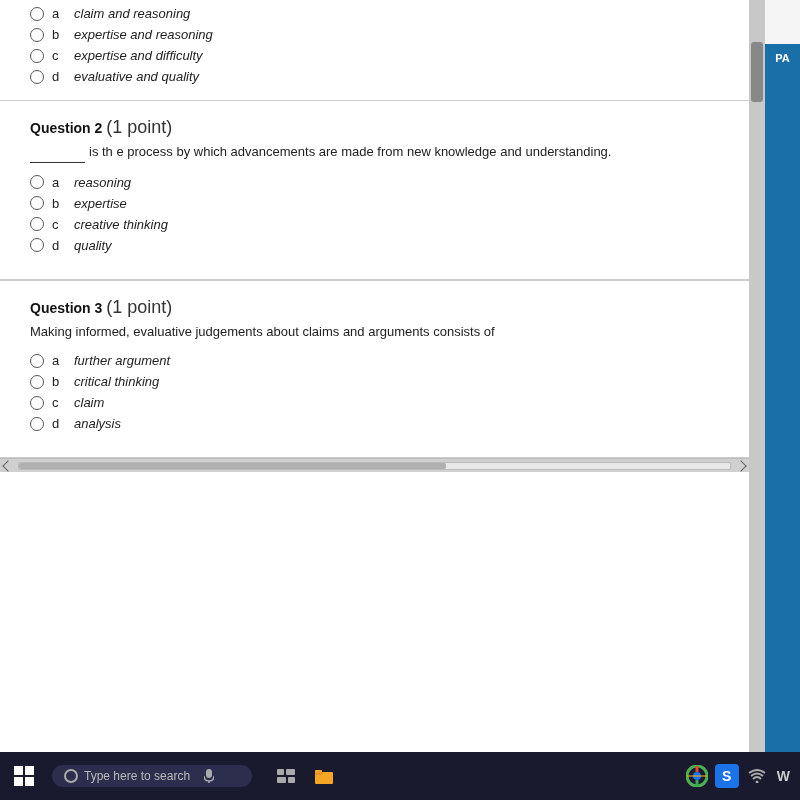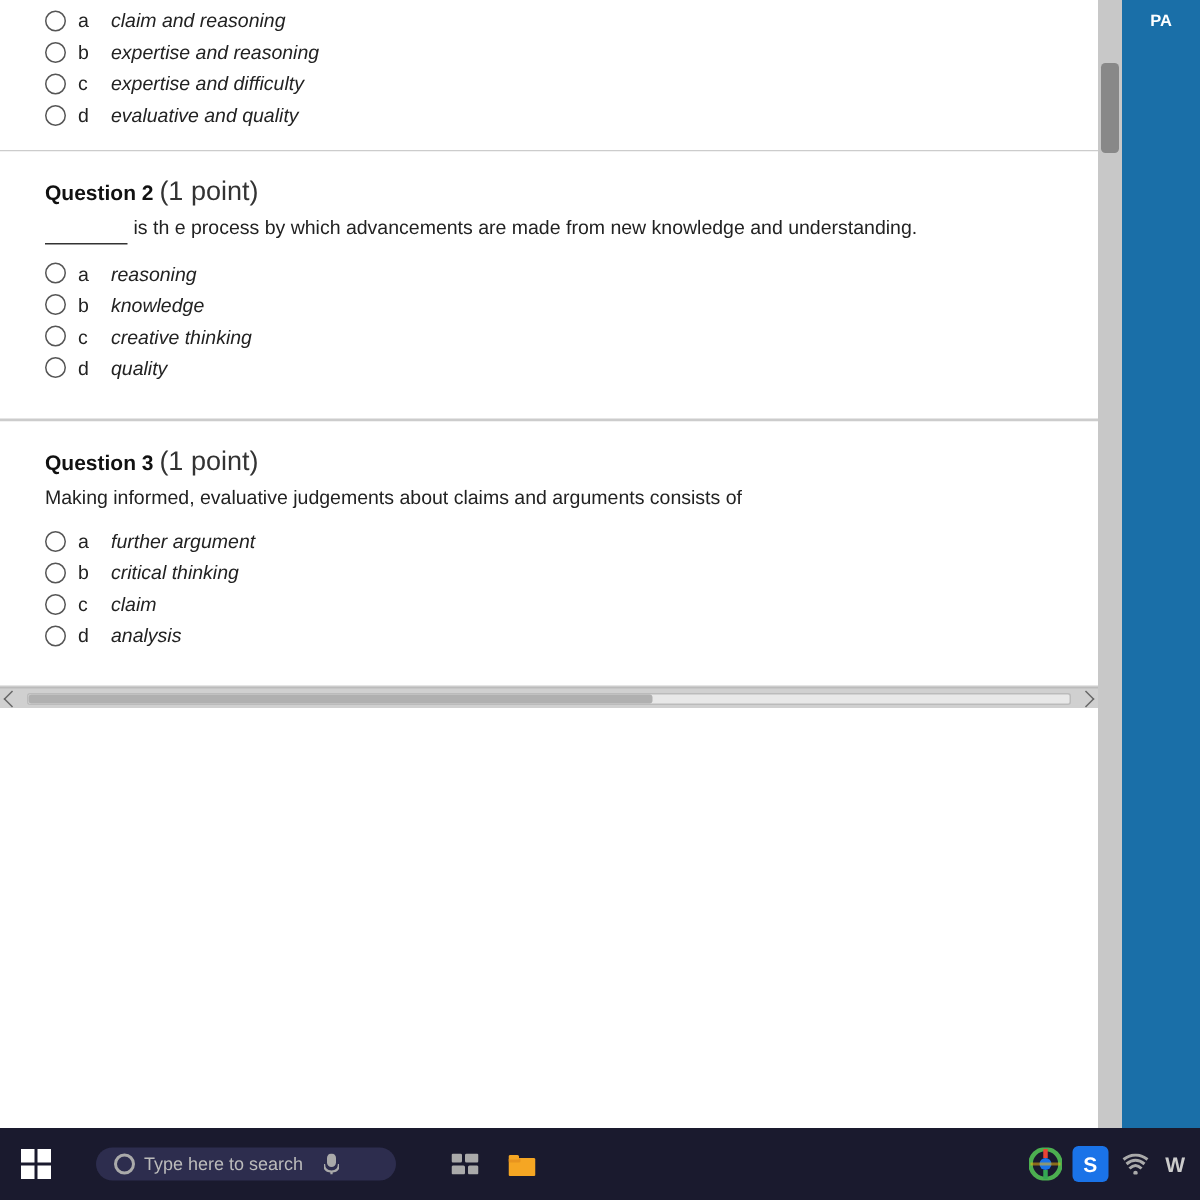--- a/index.html
+++ b/index.html
@@ -113,40 +113,41 @@
 
     .scroll-thumb {
       width: 12px;
       height: 60px;
       background: #888;
       border-radius: 3px;
       margin-top: 40px;
     }
 
     .pa-label {
-      width: 52px;
+      width: 35px;
       background: #1a6fa8;
       color: white;
       font-size: 11px;
       font-weight: bold;
       display: flex;
       align-items: flex-start;
       justify-content: center;
       padding-top: 8px;
       writing-mode: horizontal-tb;
+      margin-top: 44px;
     }
 
     
     .taskbar {
       height: 48px;
       background: #1a1a2e;
       display: flex;
       align-items: center;
       padding: 0 8px;
-      gap: 24px;
+      gap: 12px;
       flex-shrink: 0;
     }
 
     .taskbar-start {
       width: 32px;
       height: 32px;
       display: flex;
       align-items: center;
       justify-content: center;
     }
@@ -280,21 +281,21 @@
       </div>
       <ul class="options-list">
         <li class="option-item">
           <span class="radio-circle"></span>
           <span class="option-letter">a</span>
           <span class="option-text">reasoning</span>
         </li>
         <li class="option-item">
           <span class="radio-circle"></span>
           <span class="option-letter">b</span>
-          <span class="option-text">knowledge</span>
+          <span class="option-text">expertise</span>
         </li>
         <li class="option-item">
           <span class="radio-circle"></span>
           <span class="option-letter">c</span>
           <span class="option-text">creative thinking</span>
         </li>
         <li class="option-item">
           <span class="radio-circle"></span>
           <span class="option-letter">d</span>
           <span class="option-text">quality</span>

